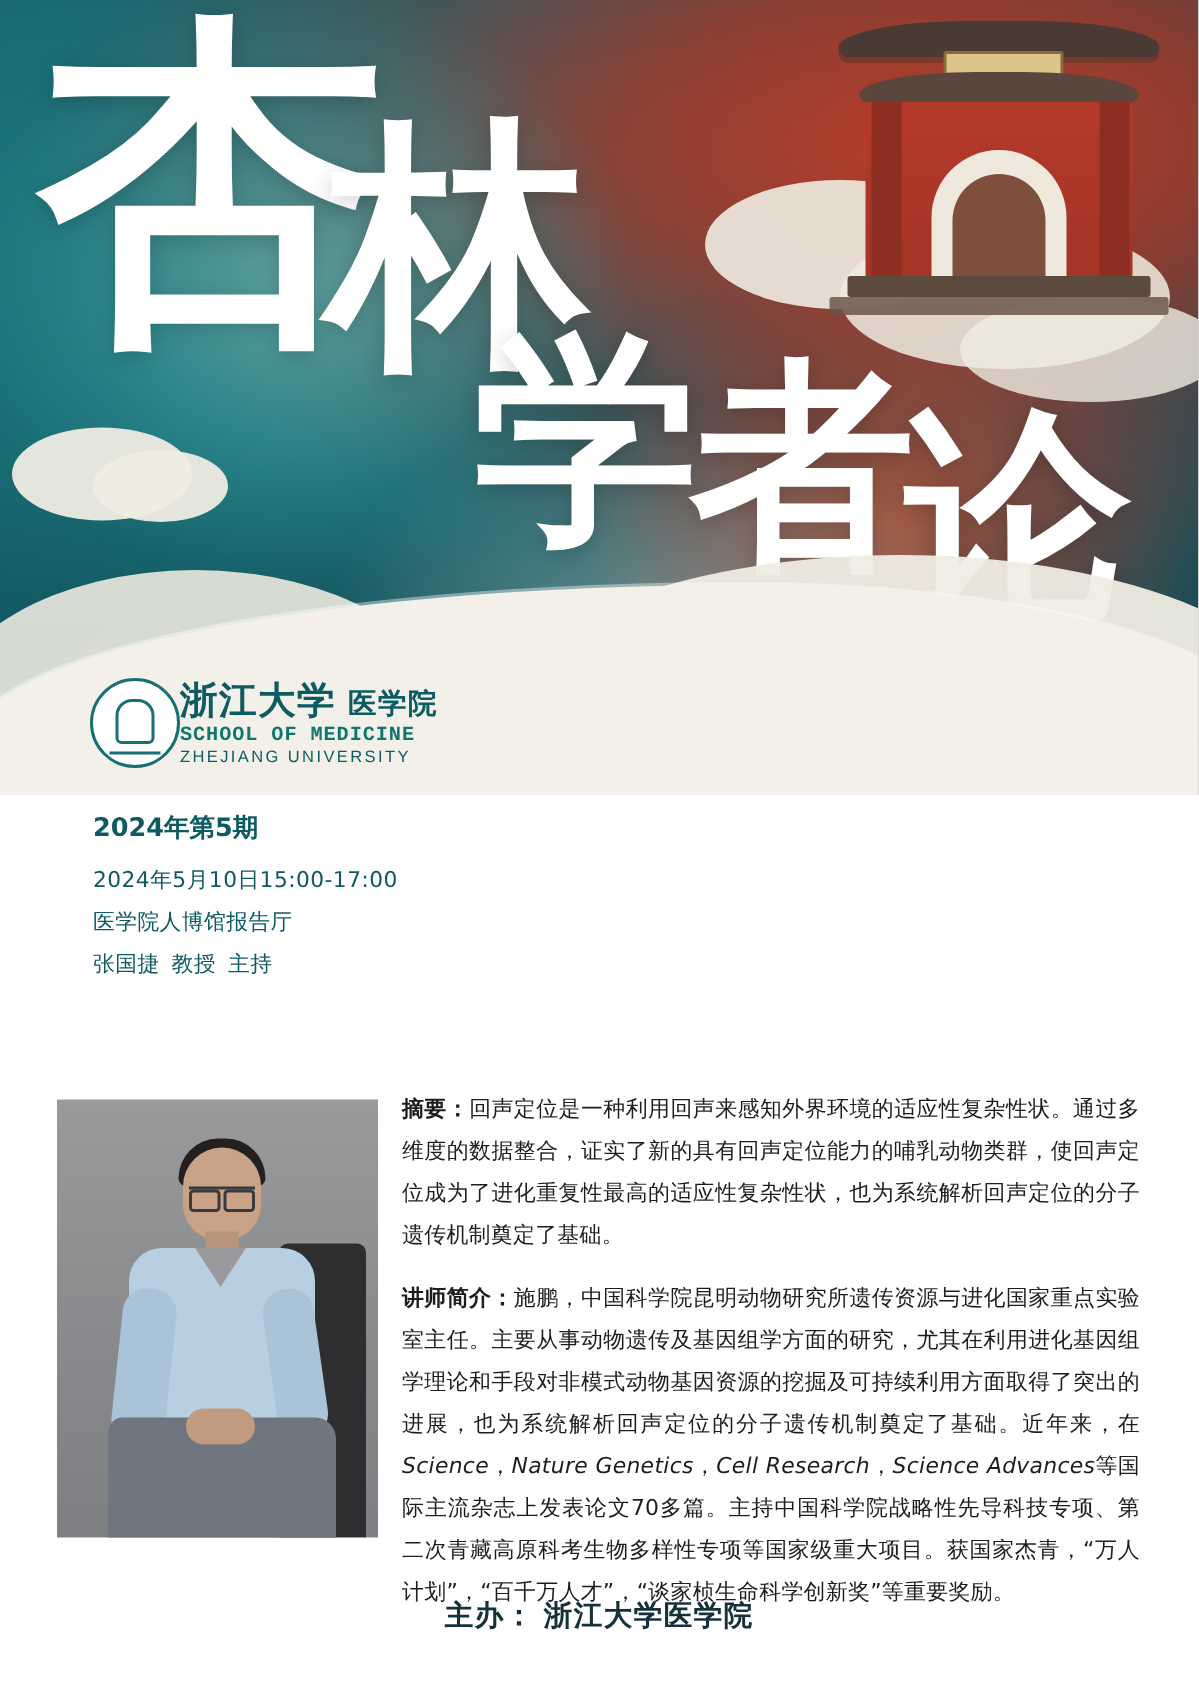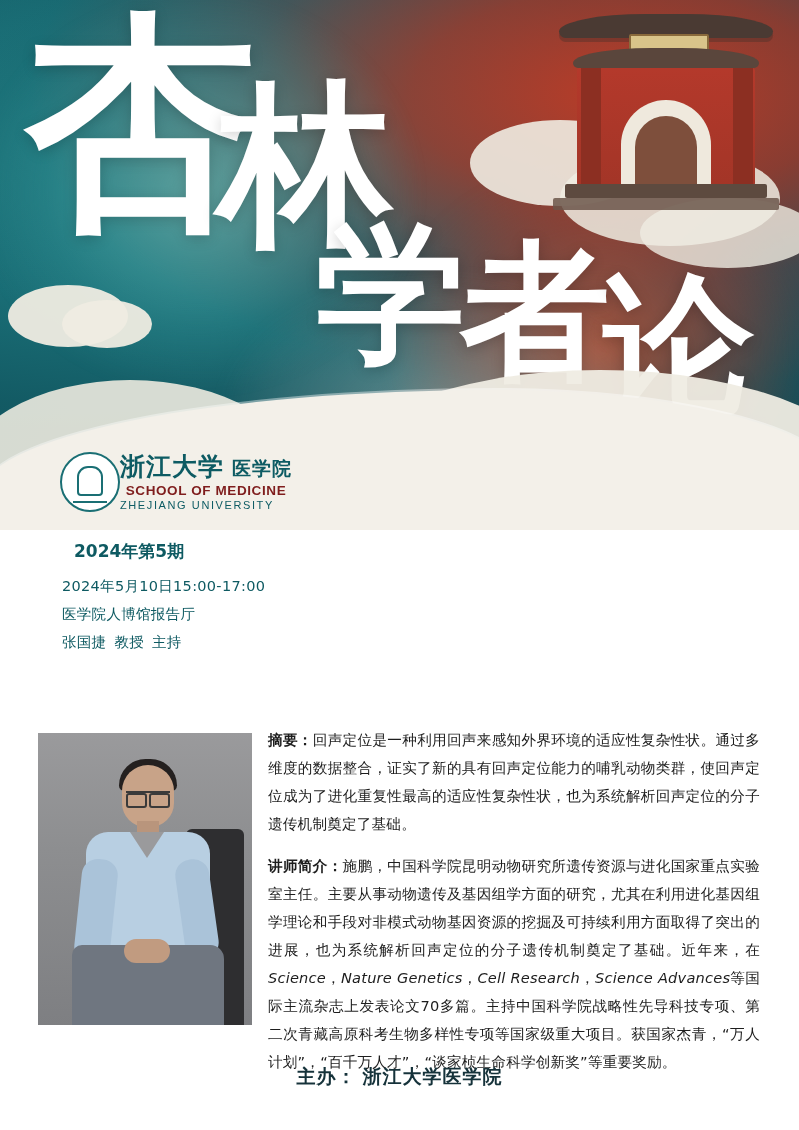--- a/index.html
+++ b/index.html
@@ -275,27 +275,26 @@
     color: #0d5b63;
     letter-spacing: 1px;
     line-height: 1.1;
   }
   .logo-cn .sub {
     font-size: 19px;
     font-weight: 700;
     margin-left: 8px;
   }
   .logo-en1 {
-    font-family: Liberation Sans, sans-serif;
+    font-family: Liberation Mono, monospace;
     font-size: 13.5px;
     font-weight: 700;
-    color: #7f1d1d;
+    color: #0f766e;
     letter-spacing: 0.6px;
     margin-top: 2px;
-    text-align: center;
   }
   .logo-en2 {
     font-family: "Liberation Sans", sans-serif;
     font-size: 11px;
     color: #0d5b63;
     letter-spacing: 1.6px;
     margin-top: 1px;
   }
 
   
@@ -305,21 +304,20 @@
     top: 540px;
     width: 420px;
     color: #0e5a62;
     font-family: "DejaVu Sans", "Liberation Sans", sans-serif;
   }
   .issue {
     font-size: 17px;
     font-weight: 700;
     color: #0e5a62;
     margin-bottom: 14px;
-    margin-left: 12px;
   }
   .event-title {
     font-size: 24px;
     font-weight: 700;
     color: #0a4f58;
     margin-bottom: 20px;
     letter-spacing: 0.5px;
   }
   .meta-line {
     font-size: 14.5px;

